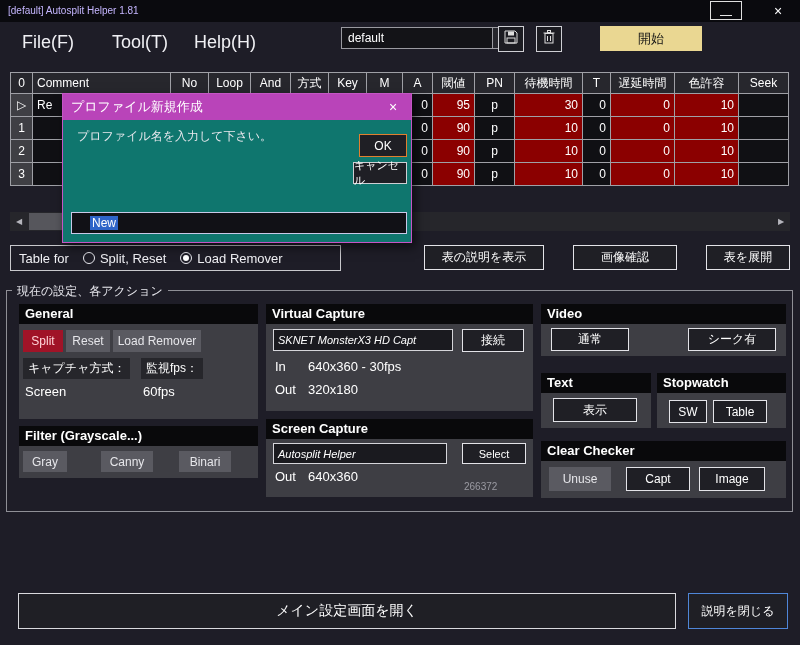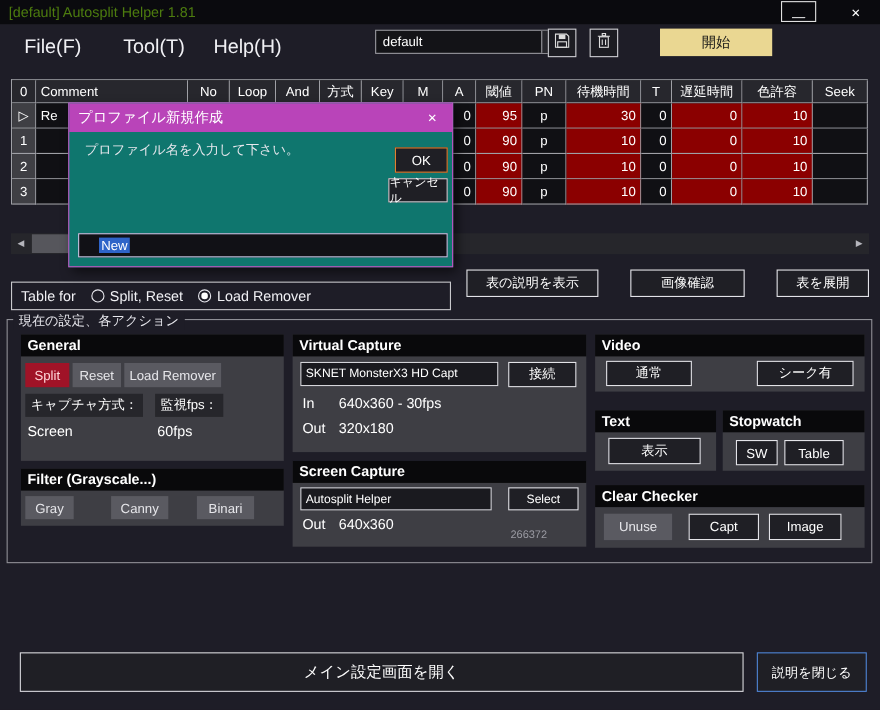--- a/index.html
+++ b/index.html
@@ -5,21 +5,21 @@
   * { margin:0; padding:0; box-sizing:border-box; }
   html,body { width:800px; height:645px; }
   body {
     position:relative; overflow:hidden;
     background:#1e1d27; font-family:"Liberation Sans", sans-serif;
     color:#fff;
   }
 
   
   .titlebar { position:absolute; left:0; top:0; width:800px; height:22px; background:#0a0a0e; }
-  .titlebar .wtitle { position:absolute; left:8px; top:0; line-height:22px; font-size:13px; color:#4d7c0f; }
+  .titlebar .wtitle { position:absolute; left:8px; top:0; line-height:22px; font-size:10px; color:#c4b5fd; }
   .min-box { position:absolute; left:710px; top:1px; width:32px; height:19px; border:1px solid #e0e0e0;
              overflow:hidden; text-align:center; line-height:26px; font-size:12px; color:#fff; }
   .close-x { position:absolute; left:758px; top:0; width:40px; height:22px; text-align:center; line-height:22px; font-size:14px; color:#fff; }
 
   
   .menu-item { position:absolute; top:32px; font-size:18px; color:#f0f0f4; }
   .combo { position:absolute; left:305px; top:27px; width:170px; height:22px; background:#131317; border:1px solid #9a9aa0;margin-left:36px; }
   .combo .cval { position:absolute; left:6px; top:0; line-height:20px; font-size:12px; color:#fff; }
   .combo .carrow { position:absolute; right:0; top:0; width:18px; height:20px; background:#26262c; border-left:1px solid #9a9aa0; }
   .combo .carrow::after { content:""; position:absolute; left:5px; top:8px; border-left:4px solid transparent; border-right:4px solid transparent; border-top:5px solid #cfcfd4; }
@@ -40,42 +40,42 @@
   .c0{width:22px}.c1{width:138px}.c2{width:38px}.c3{width:42px}.c4{width:40px}.c5{width:38px}
   .c6{width:38px}.c7{width:36px}.c8{width:30px}.c9{width:42px}.c10{width:40px}.c11{width:68px}
   .c12{width:28px}.c13{width:64px}.c14{width:64px}.c15{width:50px}
 
   
   .hscroll { position:absolute; left:10px; top:212px; width:780px; height:19px; background:#26262b; }
   .harrow { position:absolute; top:0; width:18px; height:19px; display:flex; align-items:center; justify-content:center; font-size:8px; color:#b5b5bc; }
   .hthumb { position:absolute; left:19px; top:1px; width:96px; height:17px; background:#56565c; }
 
   
-  .tfor-box { position:absolute; left:10px; top:256px; width:400px; height:26px; border:1px solid #c8c8cc; display:flex; align-items:center; }
+  .tfor-box { position:absolute; left:10px; top:245px; width:331px; height:26px; border:1px solid #c8c8cc; display:flex; align-items:center; }
   .tfor-box .lbl { font-size:13px; color:#f0f0f4; margin-left:8px; }
   .radio { width:12px; height:12px; border:1px solid #e8e8ee; border-radius:50%; margin-left:14px; position:relative; flex:none; }
   .radio.on::after { content:""; position:absolute; left:2px; top:2px; width:6px; height:6px; border-radius:50%; background:#fff; }
   .rlabel { font-size:13px; color:#f0f0f4; margin-left:5px; }
 
   .btn-dark { position:absolute; background:#1f1f25; border:1px solid #e3e3e8; color:#fff; font-size:12px;
               display:flex; align-items:center; justify-content:center; }
   .btn-gray { position:absolute; background:#5a5a61; border:none; color:#e6e6ea; font-size:12px;
               display:flex; align-items:center; justify-content:center; }
   .btn-red  { position:absolute; background:#a01327; border:none; color:#ffd4d8; font-size:12px;
               display:flex; align-items:center; justify-content:center; }
 
   
   .groupbox { position:absolute; left:6px; top:290px; width:787px; height:222px; border:1px solid #8f8f96; }
   .group-legend { position:absolute; left:12px; top:283px; background:#1e1d27; padding:0 5px; font-size:12px; color:#e8e8ee; z-index:2; }
   .panel { position:absolute; background:#3e3e44; }
   .panel-title { height:20px; background:#09090b; color:#fff; font-weight:bold; font-size:13px; line-height:20px; padding-left:6px; }
   .chip { position:absolute; background:#26262b; color:#fff; font-size:12px; padding:2px 5px; }
   .val { position:absolute; color:#fff; font-size:13px; }
   .tinput { position:absolute; background:#1a1a1f; border:1px solid #d5d5da; color:#fff; font-size:11px;
-            display:flex; align-items:center; padding-left:4px; white-space:nowrap; overflow:hidden; }
+            display:flex; align-items:center; padding-left:4px; white-space:nowrap; overflow:hidden;font-style:italic; }
   .counter { position:absolute; color:#9a9aa2; font-size:10px; }
 
   
   .bottom-main { position:absolute; left:18px; top:593px; width:658px; height:36px; background:#1f1f25; border:1px solid #d9d9de;
                  color:#fff; font-size:14px; display:flex; align-items:center; justify-content:center; }
   .bottom-close { position:absolute; left:688px; top:593px; width:100px; height:36px; background:#1f1f25; border:1px solid #4f86d8;
                  color:#fff; font-size:12px; display:flex; align-items:center; justify-content:center; }
 
   
   .dialog { position:absolute; left:62px; top:93px; width:350px; height:150px; background:#0f766e;

